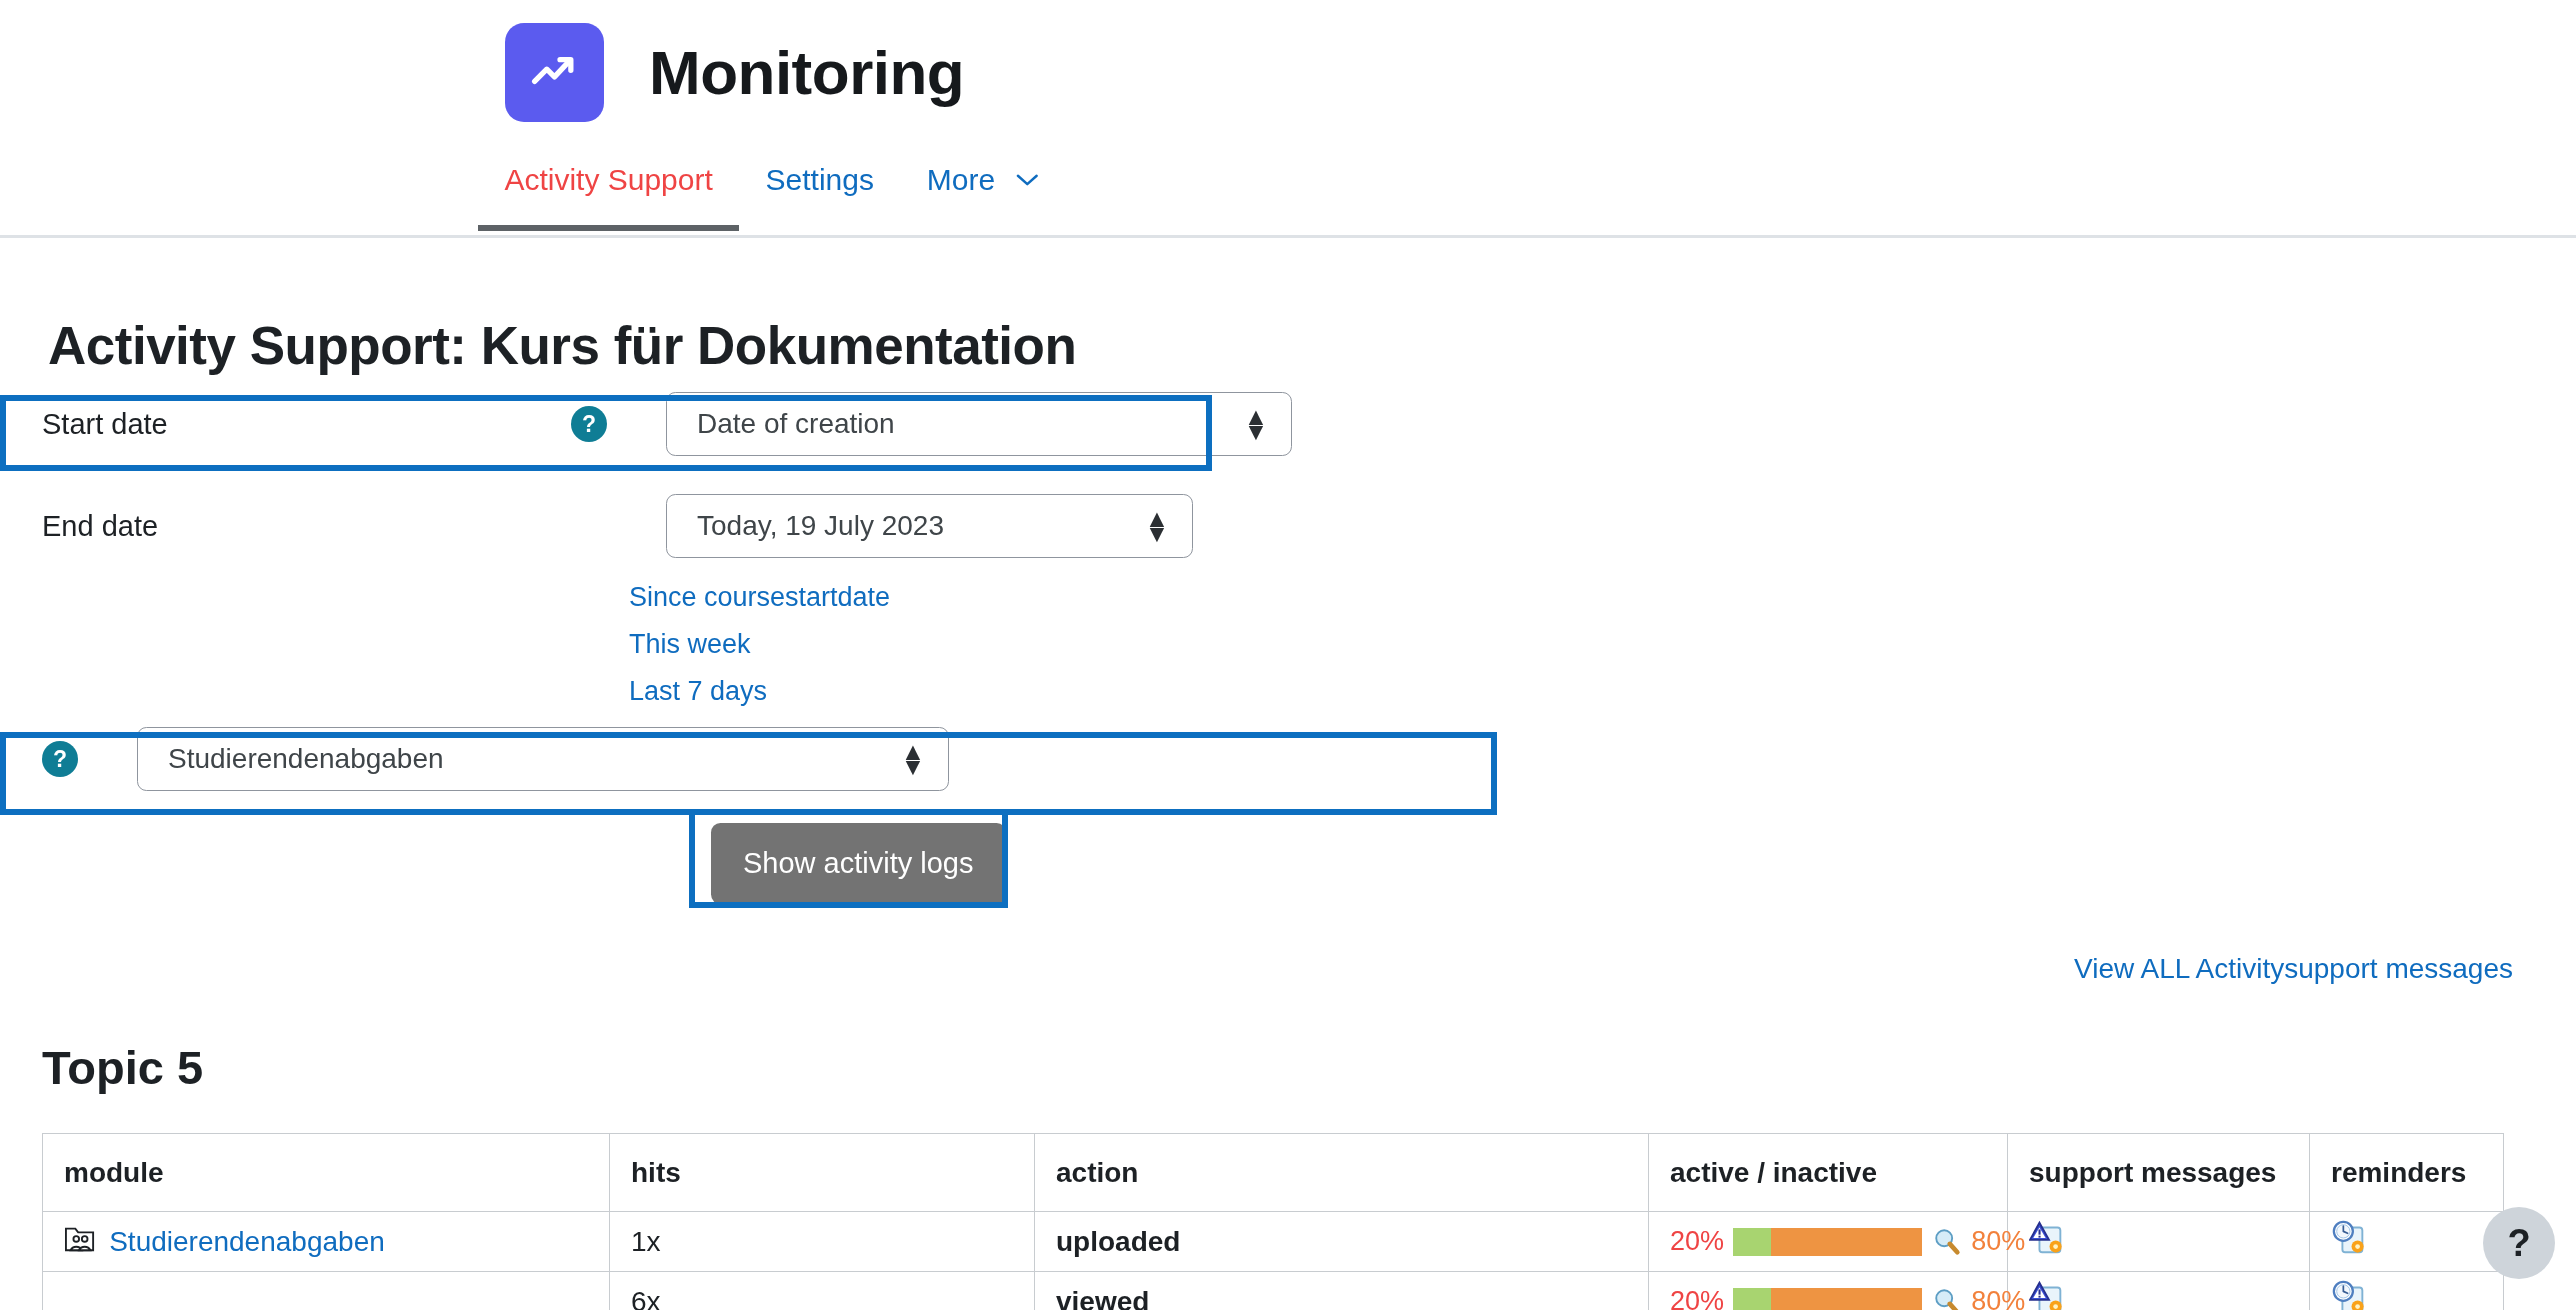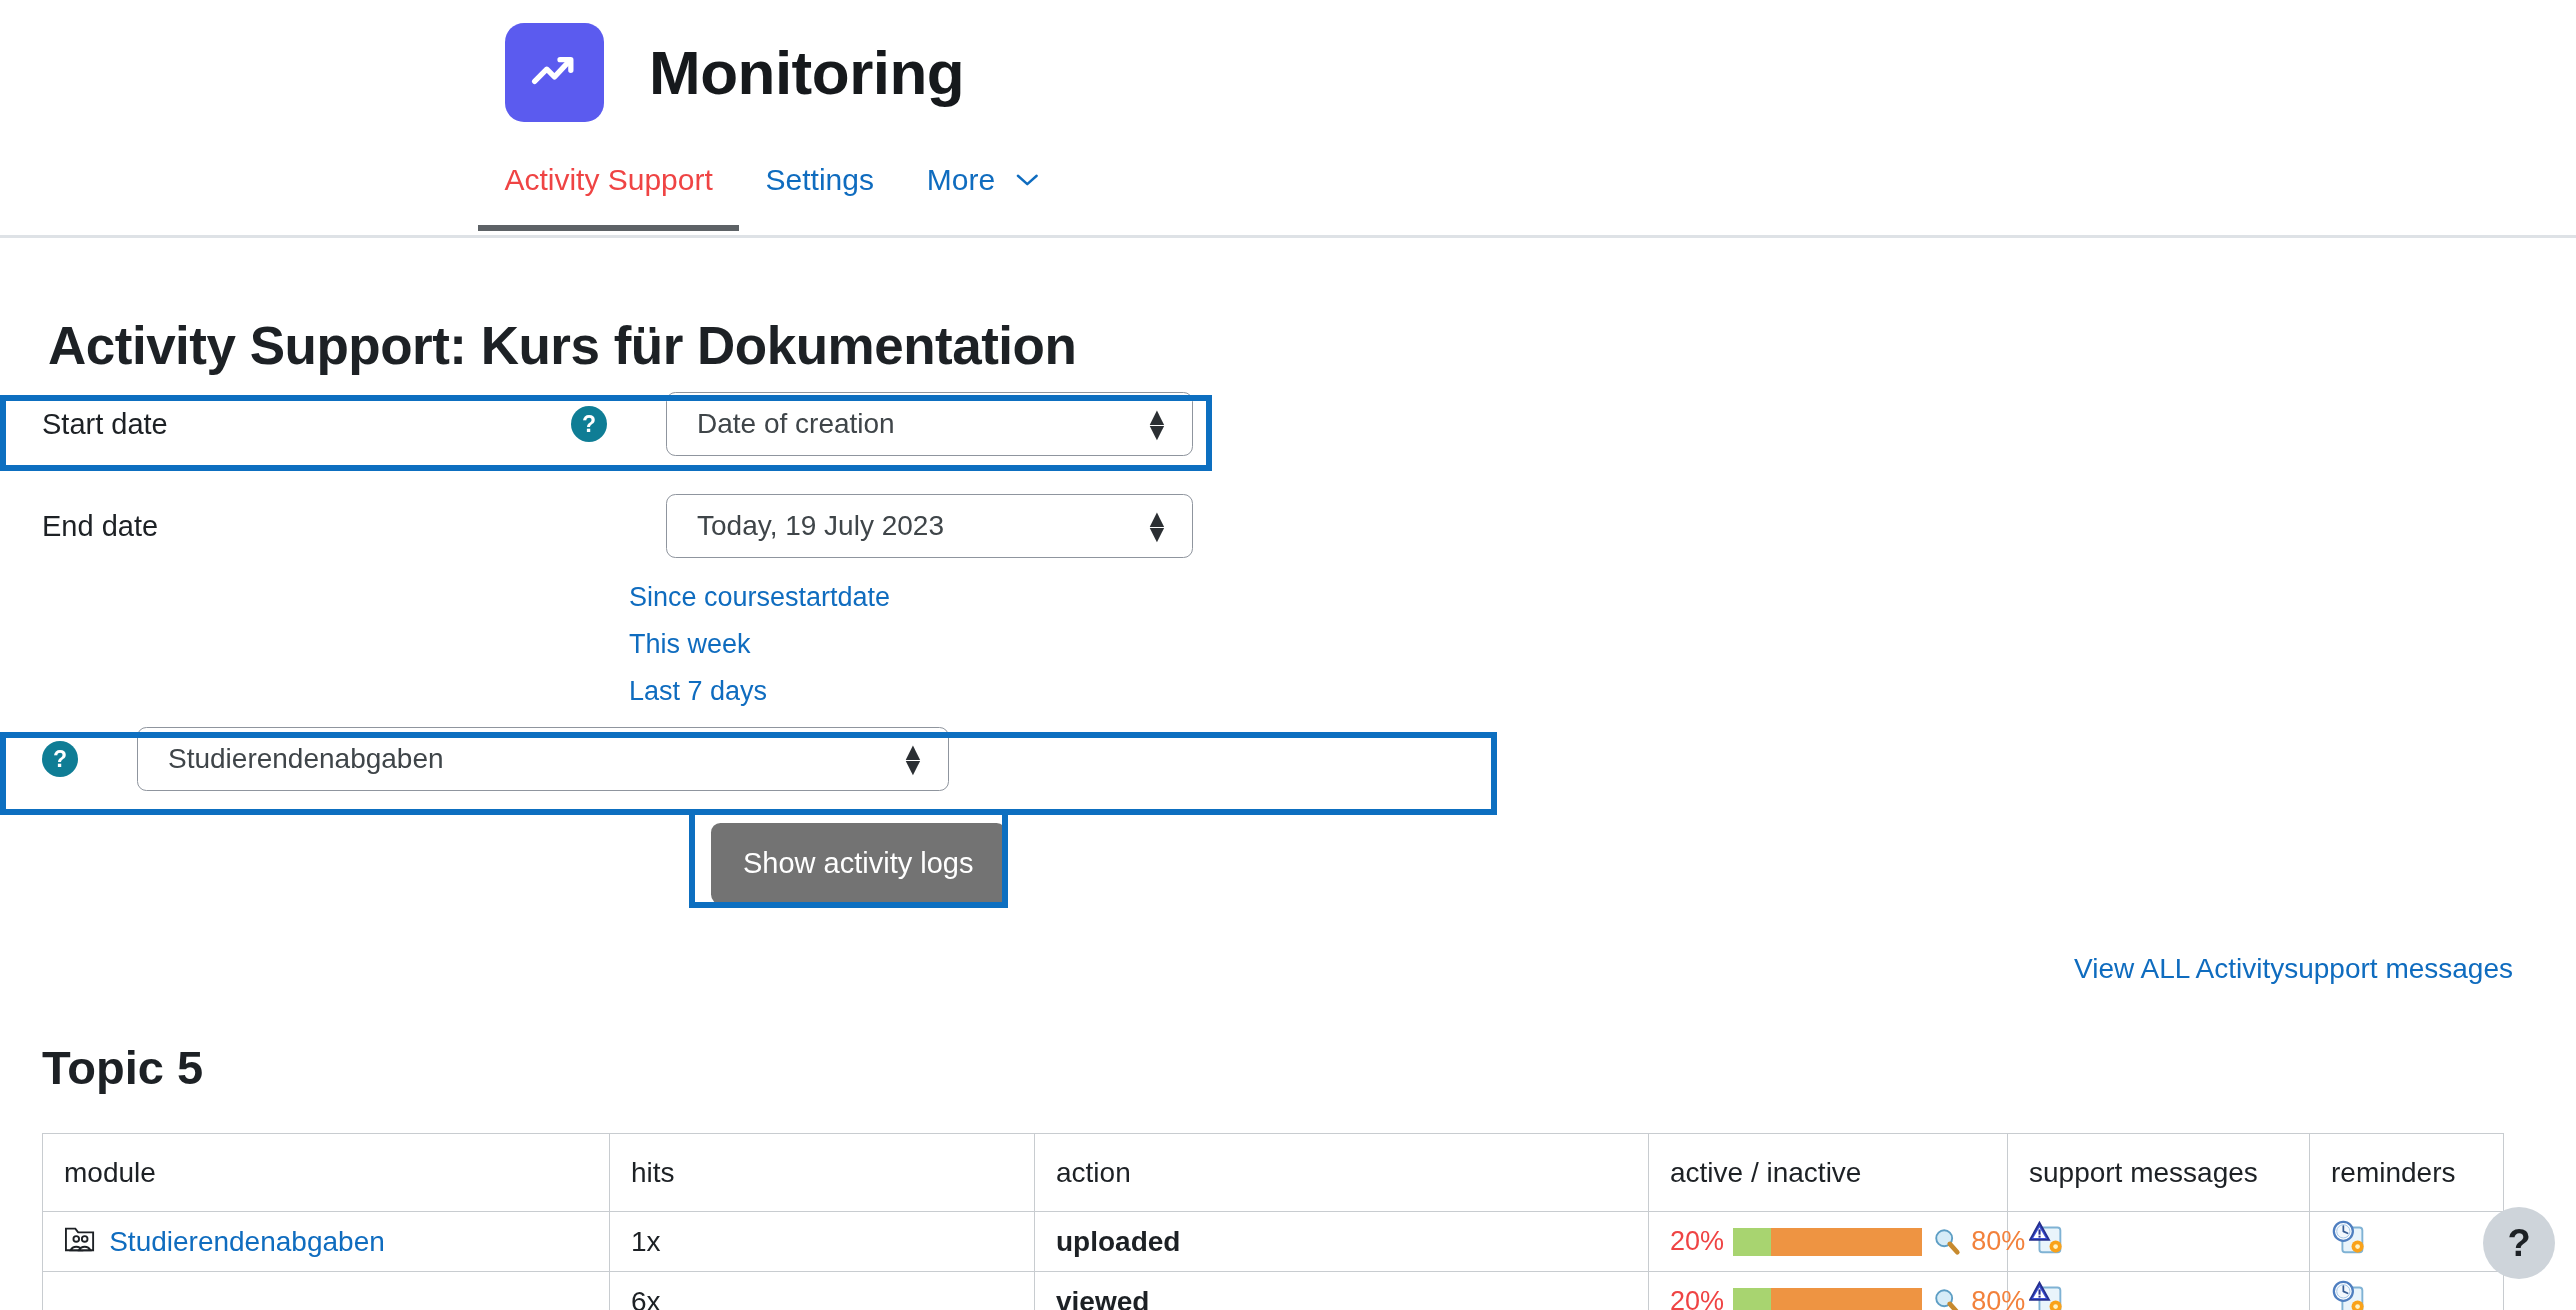--- a/index.html
+++ b/index.html
@@ -138,21 +138,21 @@
     background: #ffffff;
     display: flex;
     align-items: center;
     padding: 0 23px 0 30px;
     box-sizing: border-box;
     font-size: 28px;
     color: #3f4549;
     justify-content: space-between;
     cursor: pointer;
   }
-  .select-box.w-startdate { width: 527px; }
+  .select-box.w-startdate { width: 626px; }
   .select-box.w-enddate   { width: 527px; }
   .select-box.w-elements  { width: 812px; }
   .spin {
     display: flex;
     flex-direction: column;
     line-height: 0.62;
     font-size: 24.6px;
     color: #2b2f33;
     margin-left: 15px;
   }
@@ -226,21 +226,21 @@
   table.act-table th,
   table.act-table td {
     border: 1.9px solid #c8ccd0;
     padding: 0 21px;
     text-align: left;
     vertical-align: middle;
     font-size: 28px;
   }
   table.act-table th {
     height: 77px;
-    font-weight: 400;
+    font-weight: 700;
     color: #1d2125;
   }
   table.act-table td {
     height: 59px;
     color: #1d2125;
   }
   .col-module { width: 567px; }
   .col-hits { width: 425px; }
   .col-action { width: 614px; }
   .col-ai { width: 359px; }

